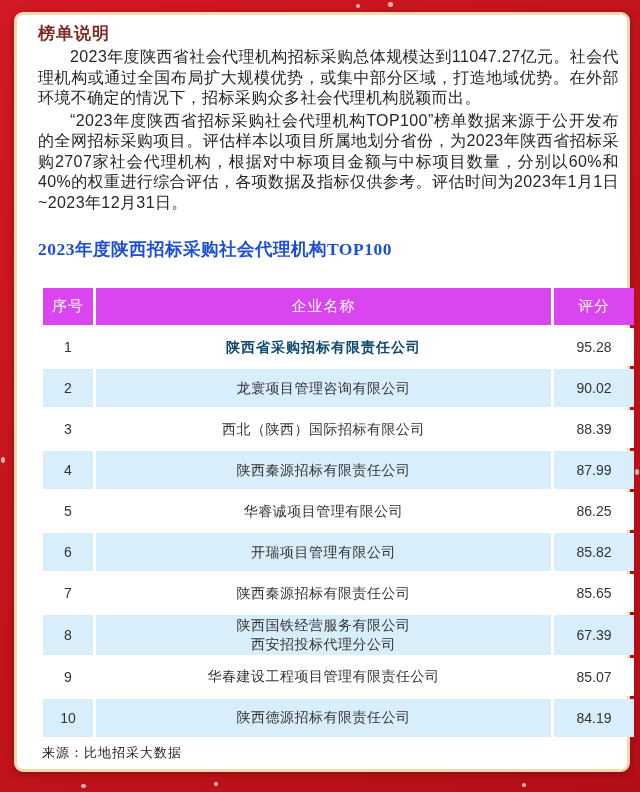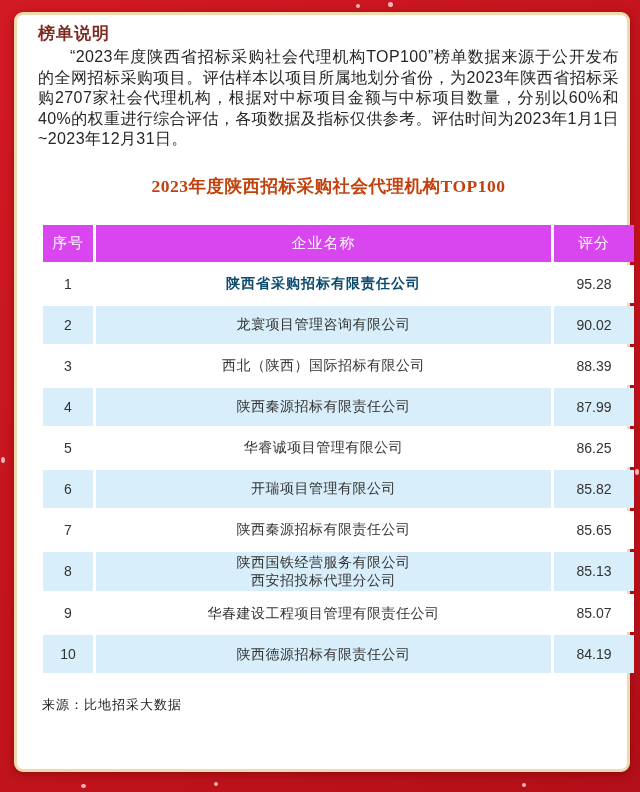--- a/index.html
+++ b/index.html
@@ -21,23 +21,23 @@
   }
   .section-title{
     margin:0;font-size:17px;font-weight:bold;color:#7d2b24;
     letter-spacing:1px;line-height:23px;
   }
   .body-para{
     margin:2px 0 0 0;font-size:16px;line-height:20.5px;color:#262626;
     text-align:justify;text-indent:2em;letter-spacing:.4px;
   }
   .table-title{
-    margin:24px 0 0 0;text-align:center;
+    margin:24px 0 0 0;text-align:left;
     font-family:"Liberation Serif","DejaVu Serif",serif;
-    font-size:17.5px;font-weight:bold;color:#c2410c;letter-spacing:.5px;
+    font-size:17.5px;font-weight:bold;color:#1d4ed8;letter-spacing:.5px;
   }
   table.ranking{
     width:597px;margin:24px 0 0 2px;
     border-collapse:separate;border-spacing:3px;
     table-layout:fixed;
   }
   table.ranking col.c-rank{width:50px;}
   table.ranking col.c-score{width:80px;}
   table.ranking th{
     background:#d946ef;color:#ffffff;font-weight:normal;
@@ -45,38 +45,39 @@
   }
   table.ranking td{
     height:36px;text-align:center;vertical-align:middle;
     font-size:14px;color:#333333;background:#ffffff;
   }
   table.ranking tbody tr:nth-child(even) td{background:#d8eefa;}
   td.company{white-space:pre-line;line-height:1.35;letter-spacing:.5px;}
   td.score{font-size:13.5px;color:#2b2b2b;}
   tr.top1 td.company{color:#0c4a6e;font-weight:bold;letter-spacing:1px;}
   .source-note{
-    margin:20px 0 0 4px;font-size:13px;color:#222222;letter-spacing:1px;
+    margin:4px 0 0 4px;font-size:13px;color:#222222;letter-spacing:1px;
   }
 </style>
 </head>
 <body>
 
 <div class="stage">
   <div class="speck" style="left:356px;top:4px;width:4px;height:4px;"></div>
   <div class="speck" style="left:388px;top:2px;width:5px;height:5px;"></div>
   <div class="speck" style="left:1px;top:457px;width:4px;height:6px;"></div>
   <div class="speck" style="left:635px;top:469px;width:4px;height:6px;"></div>
   <div class="speck" style="left:81px;top:784px;width:5px;height:4px;"></div>
   <div class="speck" style="left:214px;top:782px;width:4px;height:4px;"></div>
   <div class="speck" style="left:522px;top:783px;width:4px;height:4px;"></div>
 
   <div class="card">
     <h2 class="section-title">榜单说明</h2>
 
+    <p class="body-para">2023年度陕西省社会代理机构招标采购总体规模达到11047.27亿元。社会代理机构或通过全国布局扩大规模优势，或集中部分区域，打造地域优势。在外部环境不确定的情况下，招标采购众多社会代理机构脱颖而出。</p>
     <p class="body-para">“2023年度陕西省招标采购社会代理机构TOP100”榜单数据来源于公开发布的全网招标采购项目。评估样本以项目所属地划分省份，为2023年陕西省招标采购2707家社会代理机构，根据对中标项目金额与中标项目数量，分别以60%和40%的权重进行综合评估，各项数据及指标仅供参考。评估时间为2023年1月1日~2023年12月31日。</p>
 
     <h3 class="table-title">2023年度陕西招标采购社会代理机构TOP100</h3>
 
     <table class="ranking">
       <colgroup>
           <col class="c-rank">
           <col class="c-name">
           <col class="c-score">
         </colgroup>
@@ -120,21 +121,21 @@
         </tr>
         <tr>
           <td class="rank">7</td>
           <td class="company">陕西秦源招标有限责任公司</td>
           <td class="score">85.65</td>
         </tr>
         <tr>
           <td class="rank">8</td>
           <td class="company">陕西国铁经营服务有限公司
 西安招投标代理分公司</td>
-          <td class="score">85.13</td>
+          <td class="score">67.39</td>
         </tr>
         <tr>
           <td class="rank">9</td>
           <td class="company">华春建设工程项目管理有限责任公司</td>
           <td class="score">85.07</td>
         </tr>
         <tr>
           <td class="rank">10</td>
           <td class="company">陕西德源招标有限责任公司</td>
           <td class="score">84.19</td>

